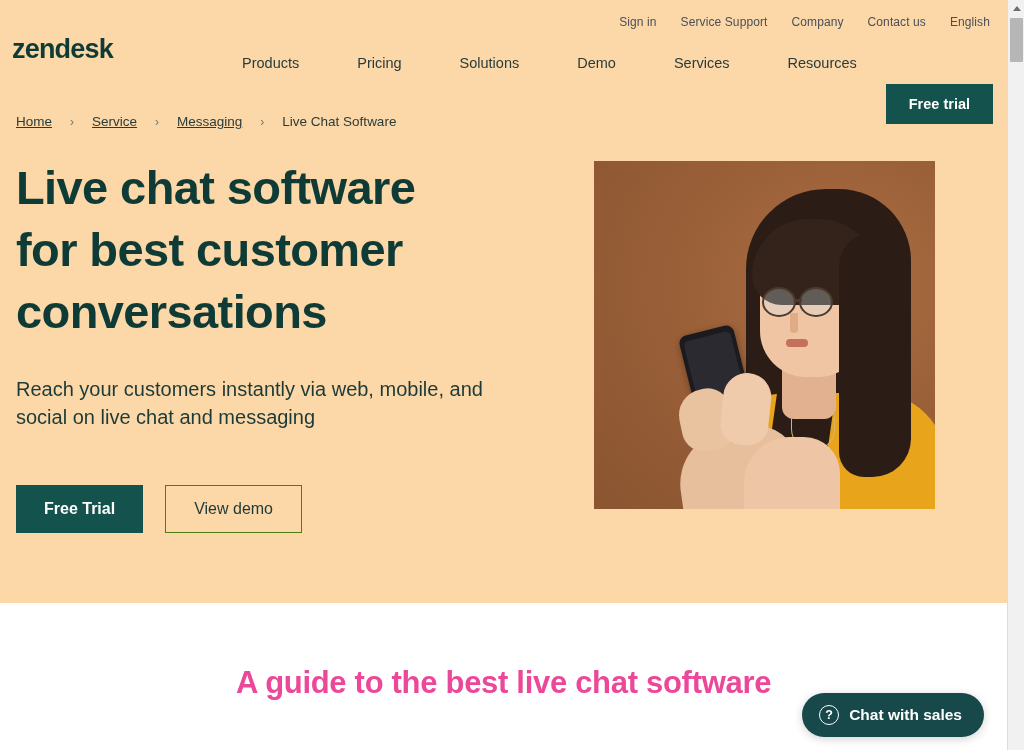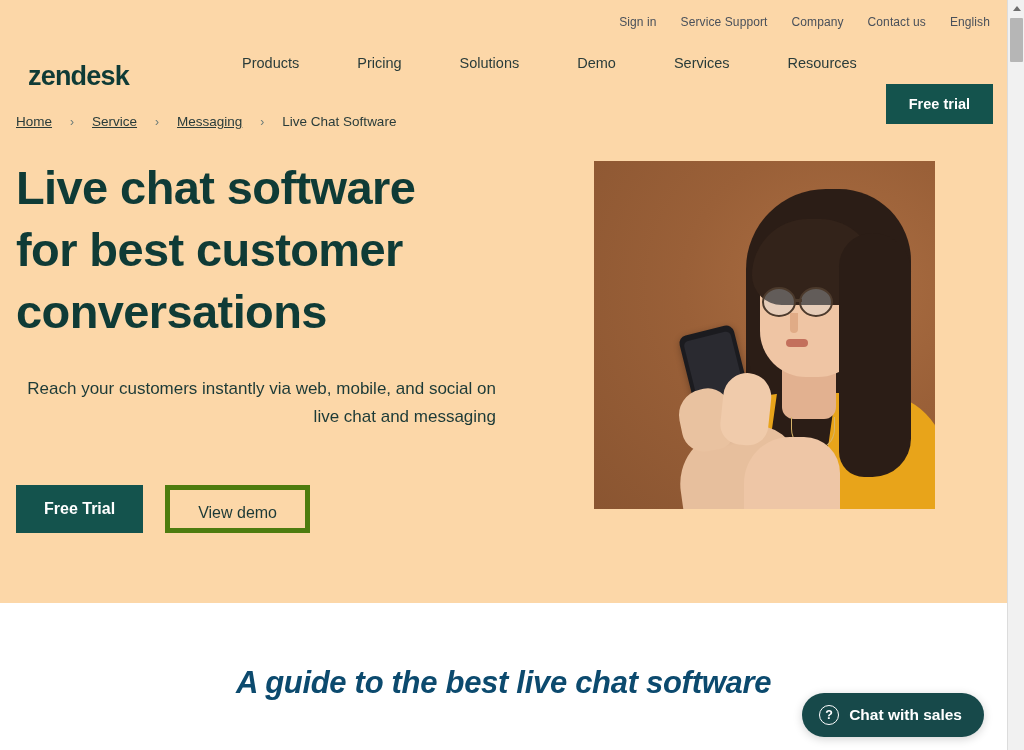--- a/index.html
+++ b/index.html
@@ -77,23 +77,23 @@
     font-size: 12px;
     color: #49505a;
     text-decoration: none;
     letter-spacing: 0.1px;
     cursor: pointer;
   }
 
   
   .mainnav {
     display: flex;
-    align-items: flex-end;
+    align-items: flex-start;
     height: 58px;
-    padding: 0 17px 0 28px;
+    padding: 0 17px 0 12px;
     position: relative;
   }
   .logo {
     font-size: 27px;
     font-weight: 700;
     color: #0f3b36;
     letter-spacing: -0.8px;
     cursor: pointer;
   }
   .navlinks {
@@ -150,25 +150,24 @@
   .hero-left { width: 560px; }
   .headline {
     font-size: 47px;
     line-height: 62px;
     font-weight: 700;
     color: #0f3b36;
     letter-spacing: -0.6px;
   }
   .subhead {
     margin-top: 32px;
-    font-size: 17px;
+    font-size: 20px;
     line-height: 28px;
     color: #1c3a37;
     max-width: 480px;
-    text-align: right;
   }
   .cta-row {
     display: flex;
     gap: 22px;
     margin-top: 54px;
   }
   .btn-primary {
     background: #14534d;
     color: #ffffff;
     font-size: 16px;
@@ -180,21 +179,21 @@
     cursor: pointer;
     font-family: "Liberation Sans", sans-serif;
   }
   .btn-secondary {
     background: transparent;
     color: #1c3a37;
     font-size: 16px;
     padding: 0 28px;
     height: 48px;
     line-height: 46px;
-    border: 5px solid #4d7c0f;
+    border: 1px solid #4d7c0f;
     cursor: pointer;
     font-family: "Liberation Sans", sans-serif;
   }
 
   
   .hero-right {
     margin-left: 18px;
     padding-top: 4px;
   }
   .hero-photo {
@@ -358,23 +357,22 @@
     height: 147px;
     position: relative;
   }
   .guide-title {
     position: absolute;
     left: 0; right: 0;
     top: 62px;
     text-align: center;
     font-size: 31px;
     font-weight: 700;
-    color: #0c4a6e;
+    color: #ec4899;
     letter-spacing: -0.3px;
-    font-style: italic;
   }
 
   
   .chat-widget {
     position: absolute;
     right: 40px;
     bottom: 13px;
     background: #17494a;
     color: #ffffff;
     border-radius: 26px;

